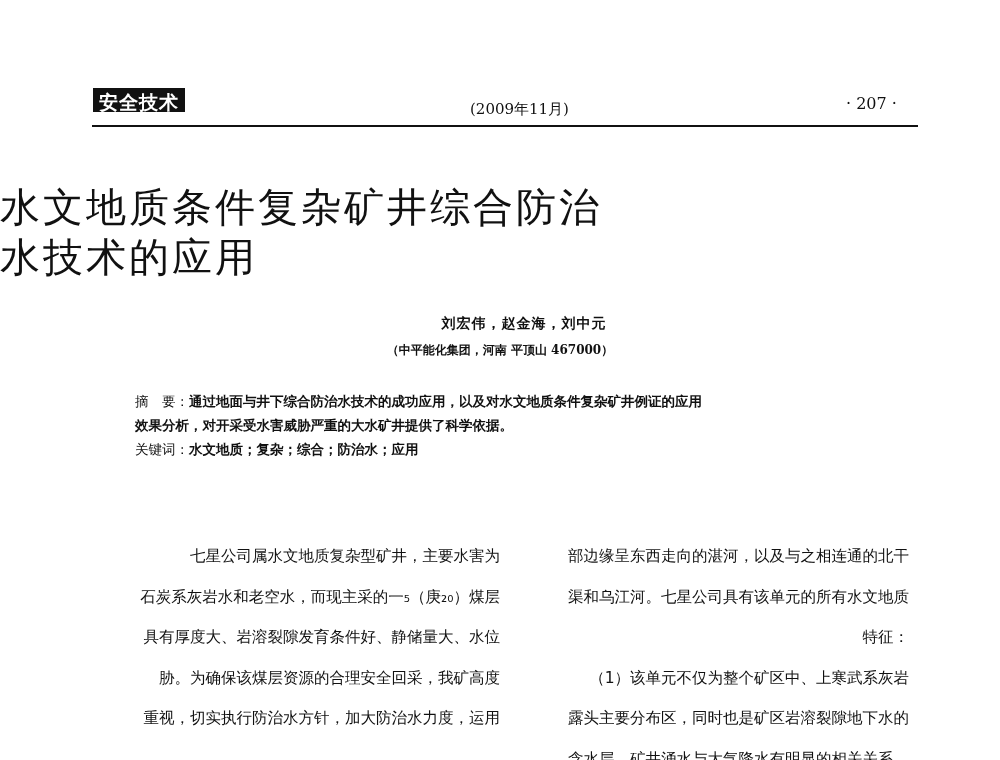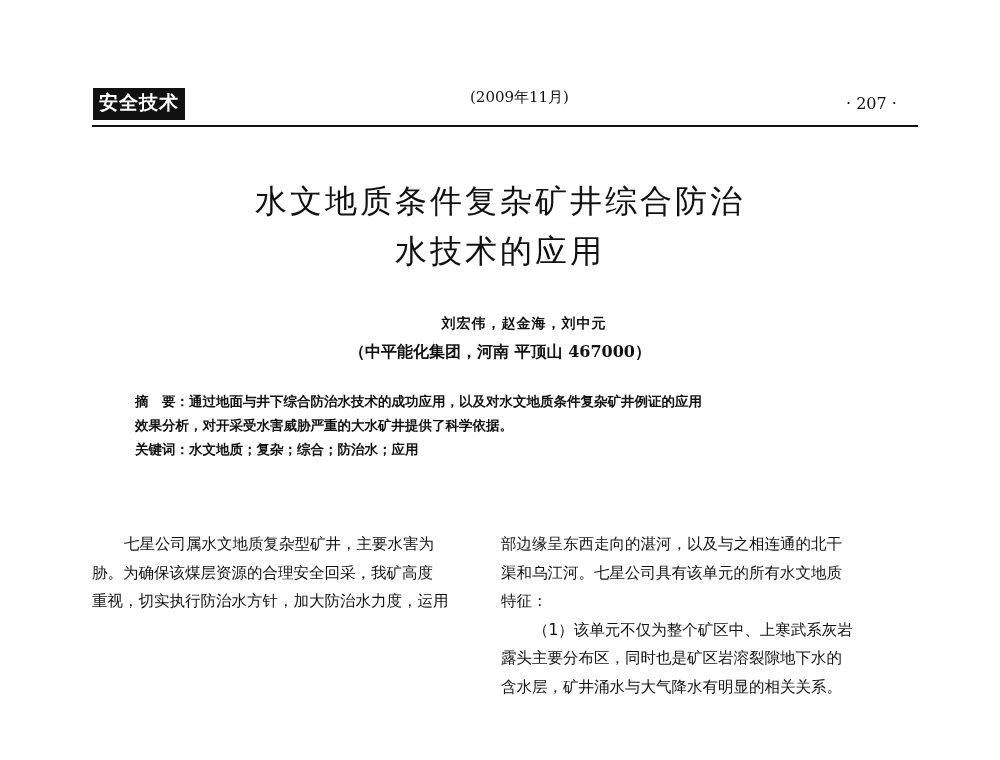--- a/index.html
+++ b/index.html
@@ -1,31 +1,31 @@
 <!DOCTYPE html>
 <html><head>
   <meta charset="utf-8">
   <style>
     html, body { margin:0; padding:0; background:#ffffff; }
     body { width:1000px; height:760px; position:relative; overflow:hidden; color:#111; font-family:"DejaVu Sans", sans-serif; }
-    .header-badge { position:absolute; left:93px; top:88px; height:32px; padding:0 6px; background:#111; color:#fff; font-size:19px; font-weight:bold; line-height:28px; letter-spacing:1px; }
-    .header-date { position:absolute; left:470px; top:88px; font-family:"DejaVu Serif", serif; font-size:15px; }
+    .header-badge { position:absolute; left:93px; top:88px; height:24px; padding:0 6px; background:#111; color:#fff; font-size:19px; font-weight:bold; line-height:28px; letter-spacing:1px; }
+    .header-date { position:absolute; left:470px; top:100px; font-family:"DejaVu Serif", serif; font-size:15px; }
     .header-page { position:absolute; left:846px; top:94px; font-family:"DejaVu Serif", serif; font-size:16px; }
     .header-rule { position:absolute; left:92px; top:125px; width:826px; height:2px; background:#111; }
-    .title { position:absolute; left:0; width:1000px; text-align:center; font-size:32px; letter-spacing:3px; color:#111; }
+    .title { position:absolute; left:0; width:1000px; text-align:left; font-size:40px; letter-spacing:3px; color:#111; }
     .title.l1 { top:180px; }
     .title.l2 { top:230px; }
     .authors { position:absolute; left:0; width:1000px; text-align:center; top:315px; font-family:"DejaVu Serif", serif; font-size:14px; font-weight:bold; letter-spacing:1px;padding-left:24px; }
-    .affil { position:absolute; left:0; width:1000px; text-align:center; top:342px; font-family:"DejaVu Serif", serif; font-size:16px; font-weight:bold; }
+    .affil { position:absolute; left:0; width:1000px; text-align:center; top:342px; font-family:"DejaVu Serif", serif; font-size:12px; font-weight:bold; }
     .abstract { position:absolute; left:135px; top:389px; width:740px; font-family:"DejaVu Serif", serif; font-size:13.5px; line-height:24px; font-weight:bold; }
-    .abstract .lbl { font-family:"DejaVu Sans", sans-serif; font-weight:bold; }
+    .abstract .lbl { font-family:"DejaVu Sans", sans-serif; font-weight:normal; }
     .col { position:absolute; top:530px; width:420px; font-size:15.5px; line-height:28.6px; }
     .col.left { left:92px; }
     .col.right { left:501px; }
-    .col p { margin:0; white-space:nowrap; }
+    .col p { margin:12px; white-space:nowrap;text-align:right; }
     .indent { padding-left:32px; }
   </style>
 </head>
 <body>
 
 <div class="header-badge">安全技术</div>
 <div class="header-date">(2009年11月)</div>
 <div class="header-page">· 207 ·</div>
 <div class="header-rule"></div>
 
@@ -36,20 +36,22 @@
 <div class="affil">（中平能化集团，河南 平顶山 467000）</div>
 
 <div class="abstract">
   <div><span class="lbl">摘　要：</span><span>通过地面与井下综合防治水技术的成功应用，以及对水文地质条件复杂矿井例证的应用</span></div>
   <div>效果分析，对开采受水害威胁严重的大水矿井提供了科学依据。</div>
   <div><span class="lbl">关键词：</span><span>水文地质；复杂；综合；防治水；应用</span></div>
 </div>
 
 <div class="col left">
   <p class="indent">七星公司属水文地质复杂型矿井，主要水害为</p>
+  <p>石炭系灰岩水和老空水，而现主采的一₅（庚₂₀）煤层</p>
+  <p>具有厚度大、岩溶裂隙发育条件好、静储量大、水位</p>
   <p>胁。为确保该煤层资源的合理安全回采，我矿高度</p>
   <p>重视，切实执行防治水方针，加大防治水力度，运用</p>
 </div>
 
 <div class="col right">
   <p>部边缘呈东西走向的湛河，以及与之相连通的北干</p>
   <p>渠和乌江河。七星公司具有该单元的所有水文地质</p>
   <p>特征：</p>
   <p class="indent">（1）该单元不仅为整个矿区中、上寒武系灰岩</p>
   <p>露头主要分布区，同时也是矿区岩溶裂隙地下水的</p>

